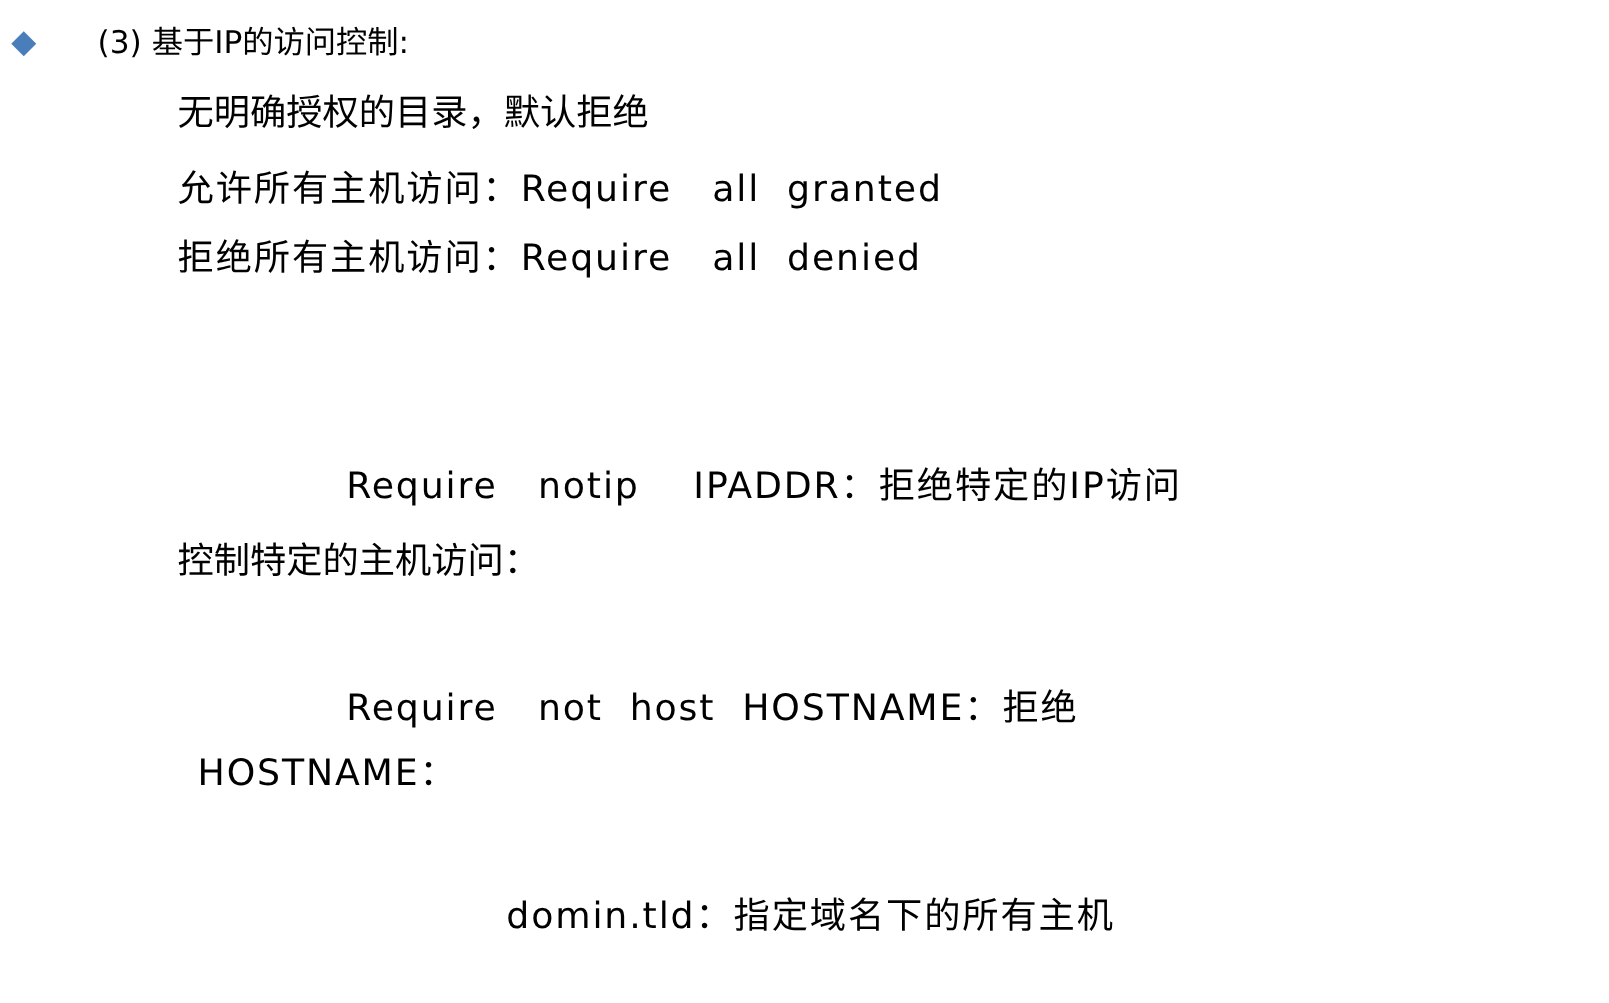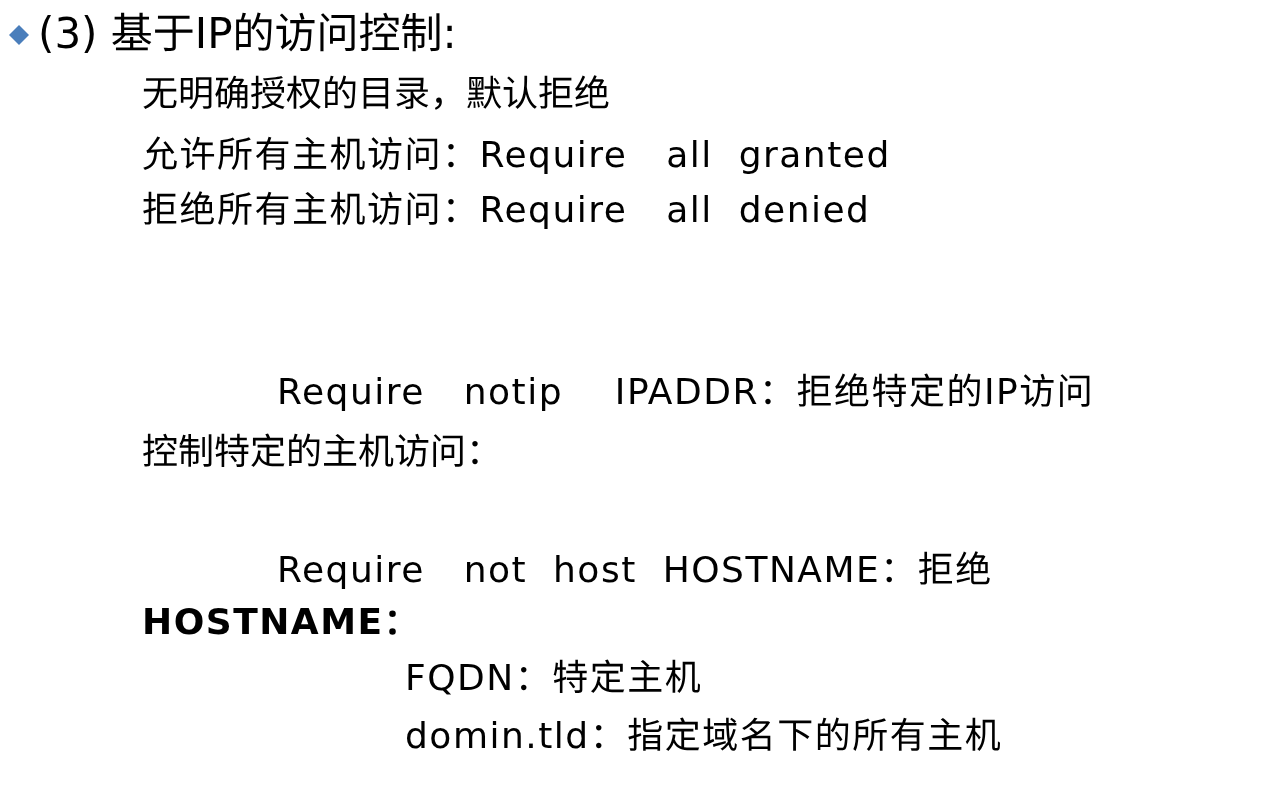--- a/index.html
+++ b/index.html
@@ -36,38 +36,39 @@
   .diamond {
     width: 22px;
     height: 22px;
     flex: 0 0 auto;
     margin-right: 8px;
     margin-top: 2px;
   }
   .diamond svg { display: block; }
 
   .head-text {
-    font-size: 42px;
+    font-size: 25px;
     line-height: 40px;
     letter-spacing: 0px;
     white-space: pre;
+    margin-left: 40px;
   }
 
   
   .line {
     position: absolute;
     white-space: pre;
     line-height: 1;
-    font-size: 36px;
+    font-size: 29px;
   }
 
   .lvl1 { left: 142px; }
   .lvl2 { left: 277px; }
   .lvl3 { left: 405px; }
-  .lvl0 { left: 142px; font-weight: bold; }
+  .lvl0 { left: 158px; }
 
   .cn { font-family: "DejaVu Sans", "Liberation Sans", sans-serif; }
 
   
   #l-2  { top: 76px; }
   #l-3  { top: 137px; }
   #l-4  { top: 192px; }
   #l-5  { top: 250px; }
   #l-6  { top: 314px; }
   #l-7  { top: 374px; }
@@ -97,16 +98,15 @@
     <span class="head-text cn">(3) 基于IP的访问控制:</span>
   </div>
 
   <div class="line lvl1 cn" id="l-2">无明确授权的目录，默认拒绝</div>
   <div class="line lvl1 cn code" id="l-3">允许所有主机访问：Require   all  granted</div>
   <div class="line lvl1 cn code" id="l-4">拒绝所有主机访问：Require   all  denied</div>
   <div class="line lvl2 cn code" id="l-7">Require   notip    IPADDR：拒绝特定的IP访问</div>
   <div class="line lvl1 cn" id="l-8">控制特定的主机访问：</div>
   <div class="line lvl2 cn code" id="l-10">Require   not  host  HOSTNAME：拒绝</div>
   <div class="line lvl0 cn code" id="l-11">HOSTNAME：</div>
-  <div class="line lvl3 cn code" id="l-12">FQDN：特定主机</div>
   <div class="line lvl3 cn code" id="l-13">domin.tld：指定域名下的所有主机</div>
 
 </div>
 
 </body></html>

